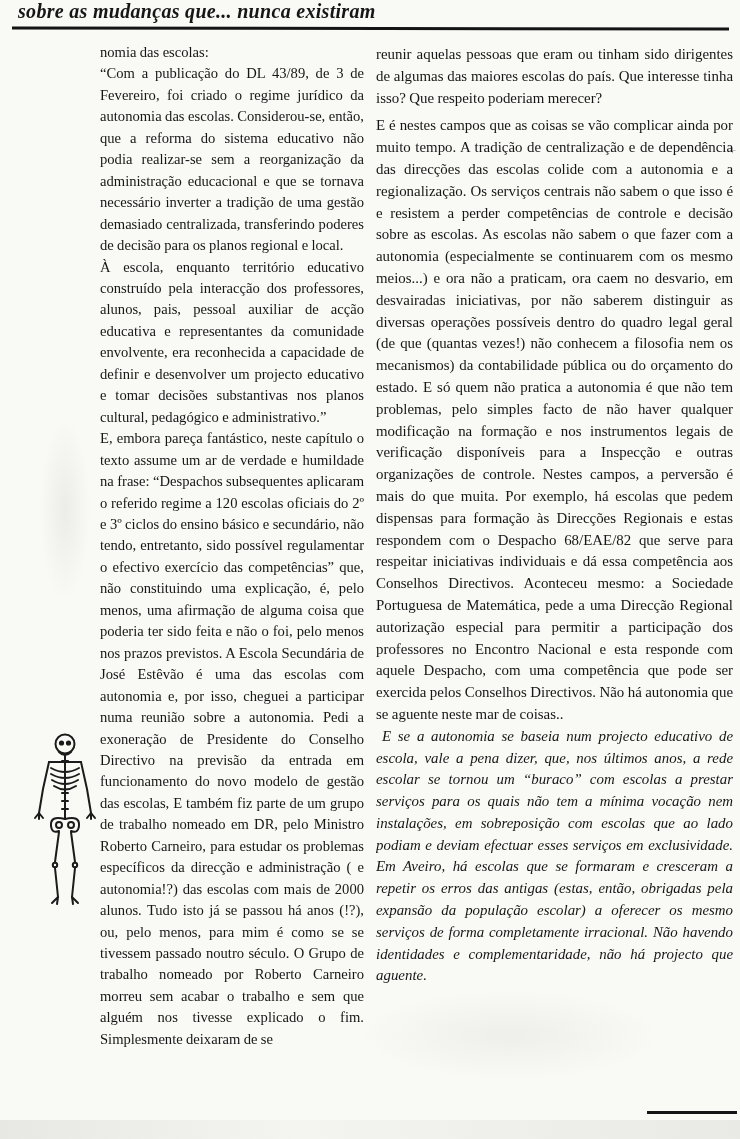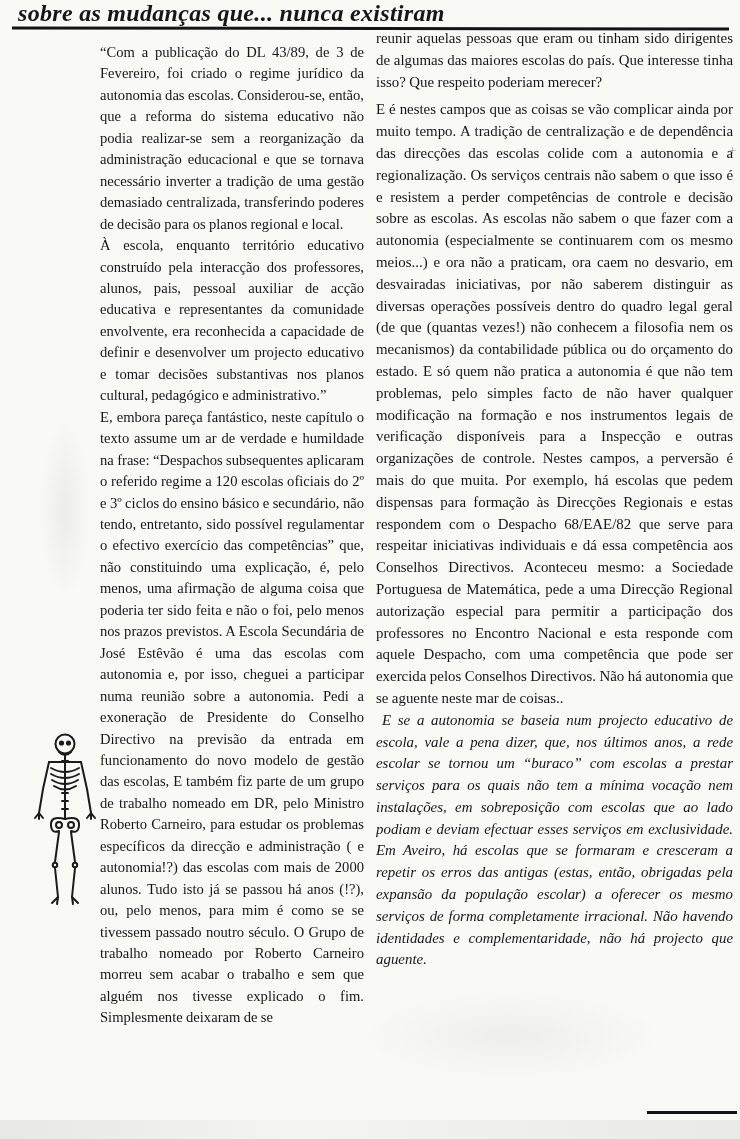--- a/index.html
+++ b/index.html
@@ -21,21 +21,21 @@
   .smudge.a{left:0;top:1120px;width:740px;height:20px;border-radius:0;
     background:linear-gradient(90deg,rgba(150,150,145,.18),rgba(150,150,145,.05) 40%,rgba(150,150,145,.16));}
   .smudge.b{left:360px;top:990px;width:300px;height:90px;
     background:radial-gradient(closest-side,rgba(140,140,135,.10),rgba(140,140,135,0));}
   .smudge.c{left:40px;top:420px;width:50px;height:180px;
     background:radial-gradient(closest-side,rgba(140,140,135,.12),rgba(140,140,135,0));}
   .speck{position:absolute;left:729px;top:143px;color:#8f8f8a;font-size:13px;}
 
   .header-title{
     position:absolute;left:18px;top:0px;
-    font-size:24px;font-weight:bold;font-style:italic;
+    font-size:20px;font-weight:bold;font-style:italic;
     letter-spacing:.3px;white-space:nowrap;
   }
   .header-rule{
     position:absolute;left:12px;top:27px;width:717px;height:3px;
     background:#141414;transform:rotate(.08deg);
   }
   .footer-rule{
     position:absolute;left:647px;top:1111px;width:90px;height:3px;background:#141414;
   }
   .continua{
@@ -45,21 +45,21 @@
 
   .col{position:absolute;text-align:justify;hyphens:none;}
   .col p{margin:0;}
   .col-left{
     left:100px;top:42px;width:264px;height:1085px;
     font-size:14.6px;line-height:21.45px;overflow:hidden;
     word-spacing:-0.3px;
   }
   .col-left .quote{}
   .col-right{
-    left:376px;top:28px;width:357px;height:1060px;
+    left:376px;top:44px;width:357px;height:1060px;
     font-size:14.9px;line-height:21.8px;overflow:hidden;
     word-spacing:-0.3px;
   }
   .col-right .para2{margin-top:6px;}
   .section-heading{
     margin:12px 0 7px 0;
     font-size:28.5px;font-weight:bold;line-height:34px;
     letter-spacing:-0.6px;white-space:nowrap;
     font-stretch:condensed;
   }
@@ -113,20 +113,21 @@
       <circle cx="47" cy="134" r="2.2"></circle>
       <path d="M27 137 L30 166"></path>
       <path d="M47 137 L44 166"></path>
 
       <path d="M30 166 l-6 6 M30 166 l-1 7"></path>
       <path d="M44 166 l6 6 M44 166 l1 7"></path>
     </g>
   </svg>
 
   <div class="col col-left">
+    <p>nomia das escolas:</p>
     <p class="quote">“Com a publicação do DL 43/89, de 3 de Fevereiro, foi criado o regime jurídico da autonomia das escolas. Considerou-se, então, que a reforma do sistema educativo não podia realizar-se sem a reorganização da administração educacional e que se tornava necessário inverter a tradição de uma gestão demasiado centralizada, transferindo poderes de decisão para os planos regional e local.</p>
     <p class="quote">À escola, enquanto território educativo construído pela interacção dos professores, alunos, pais, pessoal auxiliar de acção educativa e representantes da comunidade envolvente, era reconhecida a capacidade de definir e desenvolver um projecto educativo e tomar decisões substantivas nos planos cultural, pedagógico e administrativo.”</p>
     <p>E, embora pareça fantástico, neste capítulo o texto assume um ar de verdade e humildade na frase: “Despachos subsequentes aplicaram o referido regime a 120 escolas oficiais do 2º e 3º ciclos do ensino básico e secundário, não tendo, entretanto, sido possível regulamentar o efectivo exercício das competências” que, não constituindo uma explicação, é, pelo menos, uma afirmação de alguma coisa que poderia ter sido feita e não o foi, pelo menos nos prazos previstos. A Escola Secundária de José Estêvão é uma das escolas com autonomia e, por isso, cheguei a participar numa reunião sobre a autonomia. Pedi a exoneração de Presidente do Conselho Directivo na previsão da entrada em funcionamento do novo modelo de gestão das escolas, E  também fiz parte de um grupo de trabalho nomeado em DR, pelo Ministro Roberto Carneiro, para estudar os problemas específicos da direcção e administração ( e autonomia!?) das escolas com mais de 2000 alunos.  Tudo isto já se passou há anos (!?), ou, pelo menos, para mim é como se se tivessem passado noutro século.  O Grupo de trabalho nomeado por Roberto Carneiro morreu sem acabar o trabalho e sem que alguém nos tivesse explicado o fim. Simplesmente deixaram de se</p>
   </div>
 
   <div class="col col-right">
     <p>reunir aquelas pessoas que eram ou tinham sido dirigentes de algumas das maiores escolas do país. Que interesse tinha isso? Que respeito poderiam merecer?</p>
     <p class="para2">E é nestes campos que as coisas se vão complicar ainda por muito tempo. A tradição de centralização e de dependência das direcções das escolas colide com a autonomia e a regionalização. Os serviços centrais não sabem o que isso é e resistem a perder competências de controle e decisão sobre as escolas. As escolas não sabem o que fazer com a autonomia (especialmente se continuarem com os mesmo meios...) e ora não a praticam, ora caem no desvario, em desvairadas iniciativas, por não saberem distinguir as diversas operações possíveis dentro do quadro legal geral (de que (quantas vezes!) não conhecem a filosofia nem os mecanismos) da contabilidade pública ou do orçamento do estado. E só quem não pratica a autonomia é que não tem problemas, pelo simples facto de não haver qualquer modificação na formação e nos instrumentos legais de verificação disponíveis para a Inspecção e outras organizações de controle. Nestes campos, a perversão é mais do que muita. Por exemplo, há escolas que pedem dispensas para formação às Direcções Regionais e estas respondem com o Despacho 68/EAE/82 que serve para respeitar iniciativas individuais e dá essa competência aos Conselhos Directivos. Aconteceu mesmo:  a Sociedade Portuguesa de Matemática, pede a uma Direcção Regional autorização  especial para permitir a participação dos professores no Encontro Nacional e esta responde com aquele Despacho, com uma competência que pode ser exercida pelos Conselhos Directivos. Não há autonomia que se aguente neste mar de coisas..</p>
     <p class="para3">E se a autonomia se baseia num projecto educativo de escola, vale a pena dizer, que, nos últimos anos, a rede escolar se tornou um “buraco” com escolas a prestar serviços para os quais não tem a mínima vocação nem instalações, em sobreposição com escolas que ao lado podiam e deviam efectuar esses serviços em exclusividade. Em Aveiro, há escolas que se formaram e cresceram a repetir os erros das antigas (estas, então, obrigadas pela expansão da população escolar) a oferecer os mesmo serviços de forma completamente irracional. Não havendo identidades e complementaridade, não há projecto que aguente.</p>
   </div>

